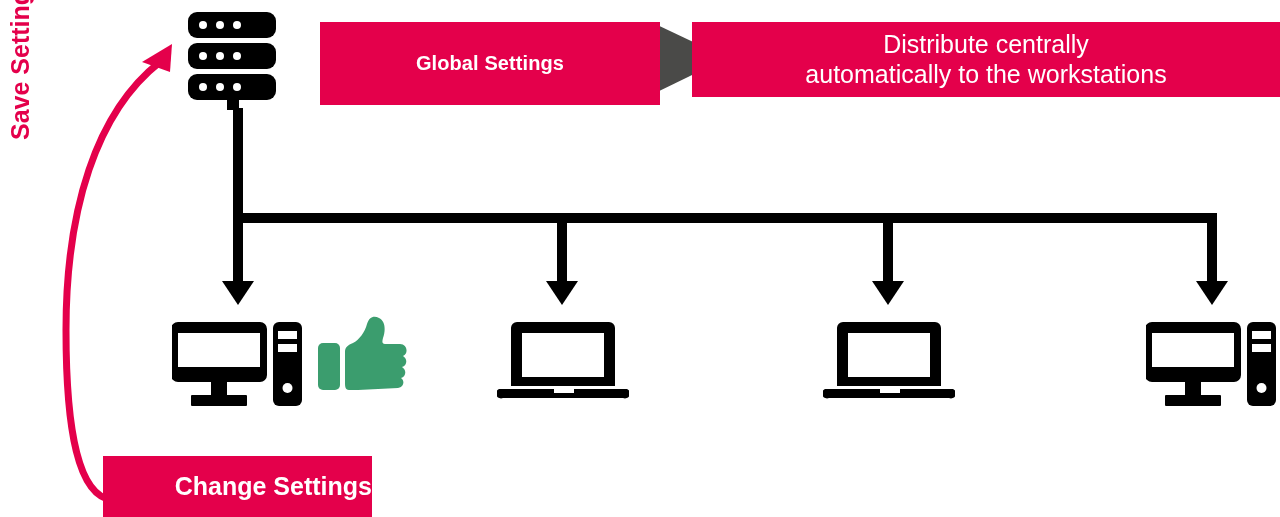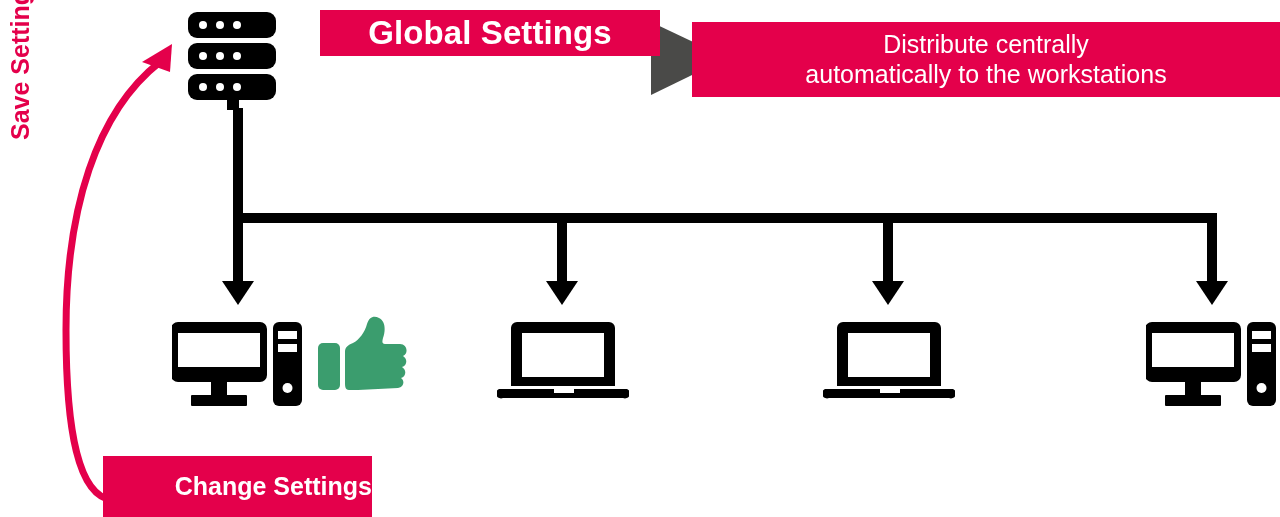--- a/index.html
+++ b/index.html
@@ -31,24 +31,24 @@
     position: absolute;
     background: #E4004B;
     display: flex;
     align-items: center;
     justify-content: center;
     color: #ffffff;
     box-sizing: border-box;
   }
   #banner-global {
     left: 320px;
-    top: 10px;
+    top: 22px;
     width: 340px;
-    height: 46px;
-    font-size: 33px;
+    height: 83px;
+    font-size: 20px;
     font-weight: bold;
     letter-spacing: 0.1px;
   }
   #banner-distribute {
     left: 692px;
     top: 22px;
     width: 588px;
     height: 75px;
     font-size: 25px;
     font-weight: normal;

